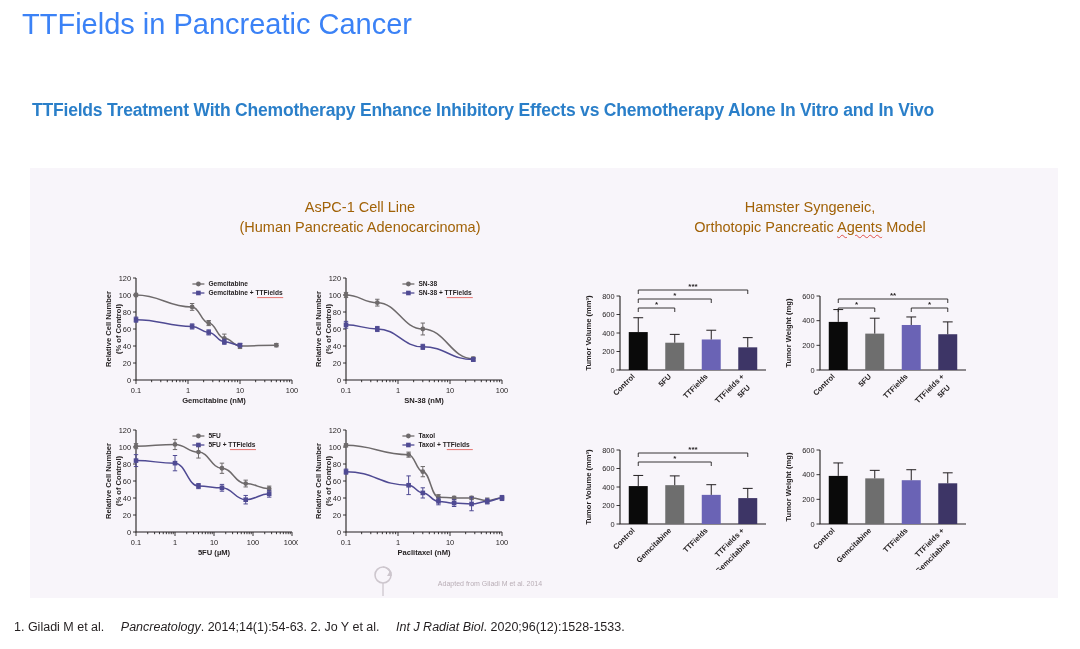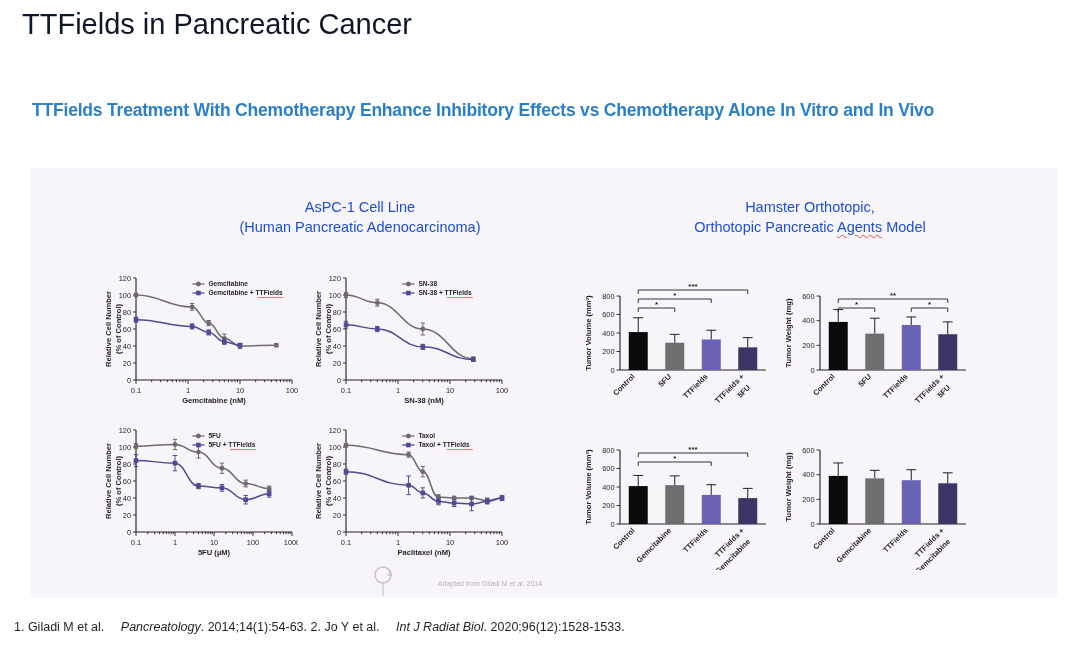--- a/index.html
+++ b/index.html
@@ -3,34 +3,34 @@
 <meta charset="utf-8">
 <style>
   html,body{margin:0;padding:0;}
   body{
     width:1080px;height:649px;background:#ffffff;
     font-family:"Liberation Sans", sans-serif;
     position:relative;overflow:hidden;
   }
   .slide-title{
     position:absolute;left:22px;top:8px;
-    font-size:29px;color:#0f172a;font-weight:400;letter-spacing:0px;
+    font-size:29px;color:#3b82f6;font-weight:400;letter-spacing:0px;
   }
   .slide-subtitle{
     position:absolute;left:12px;top:100px;width:1060px;
     font-size:17.5px;color:#2a7fc9;font-weight:600;letter-spacing:-0.2px;
     white-space:nowrap;
     margin-left:20px;
   }
   .figure-panel{
     position:absolute;left:30px;top:168px;width:1028px;height:430px;
     background:#f8f5fa;
   }
   .panel-heading{
-    position:absolute;text-align:center;color:#1d4ed8;
+    position:absolute;text-align:center;color:#a16207;
     font-size:14.5px;line-height:1.35;font-weight:400;
   }
   #invitro-heading{left:120px;top:30px;width:420px;}
   #invivo-heading{left:560px;top:30px;width:440px;}
   .underline-red{
     text-decoration:underline;
     text-decoration-color:#e0514a;
     text-decoration-style:wavy;
     text-decoration-thickness:1px;
     text-underline-offset:2px;
@@ -78,21 +78,21 @@
 <div class="slide-subtitle">TTFields Treatment With Chemotherapy Enhance  Inhibitory Effects vs Chemotherapy Alone In Vitro and In Vivo</div>
 
 <div class="figure-panel">
 
   <div class="panel-heading" id="invitro-heading">
     <div>AsPC-1 Cell Line</div>
     <div>(Human Pancreatic Adenocarcinoma)</div>
   </div>
 
   <div class="panel-heading" id="invivo-heading">
-    <div>Hamster Orthotopic,</div>
+    <div>Hamster Syngeneic,</div>
     <div><span>Orthotopic Pancreatic </span><span class="underline-red">Agents</span><span> Model</span></div>
   </div>
 
   <div class="chart-slot" id="chart-gem">
       <svg width="196" height="138" viewBox="0 0 196 138">
         <path d="M34 10 L34 112 L190 112" class="ax"></path>
         <line x1="31" y1="112" x2="34" y2="112" class="tk"></line>
         <text x="29" y="114.7" class="tlab" text-anchor="end">0</text>
         <line x1="31" y1="95" x2="34" y2="95" class="tk"></line>
         <text x="29" y="97.7" class="tlab" text-anchor="end">20</text>

